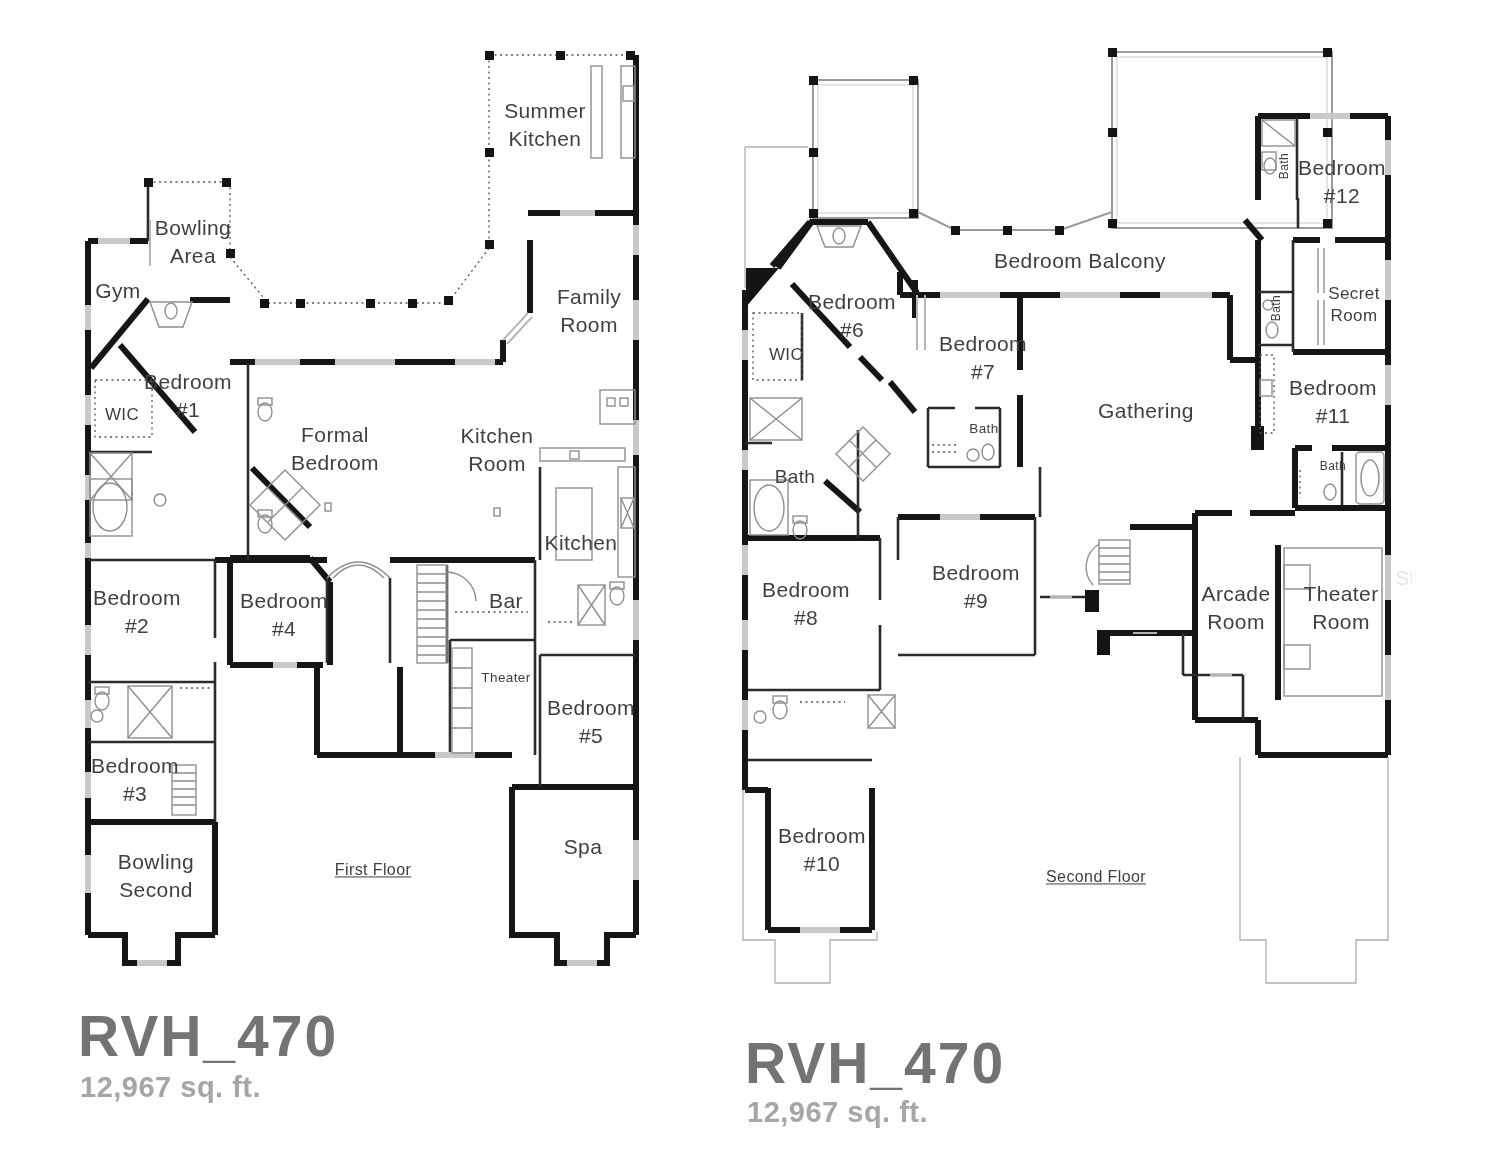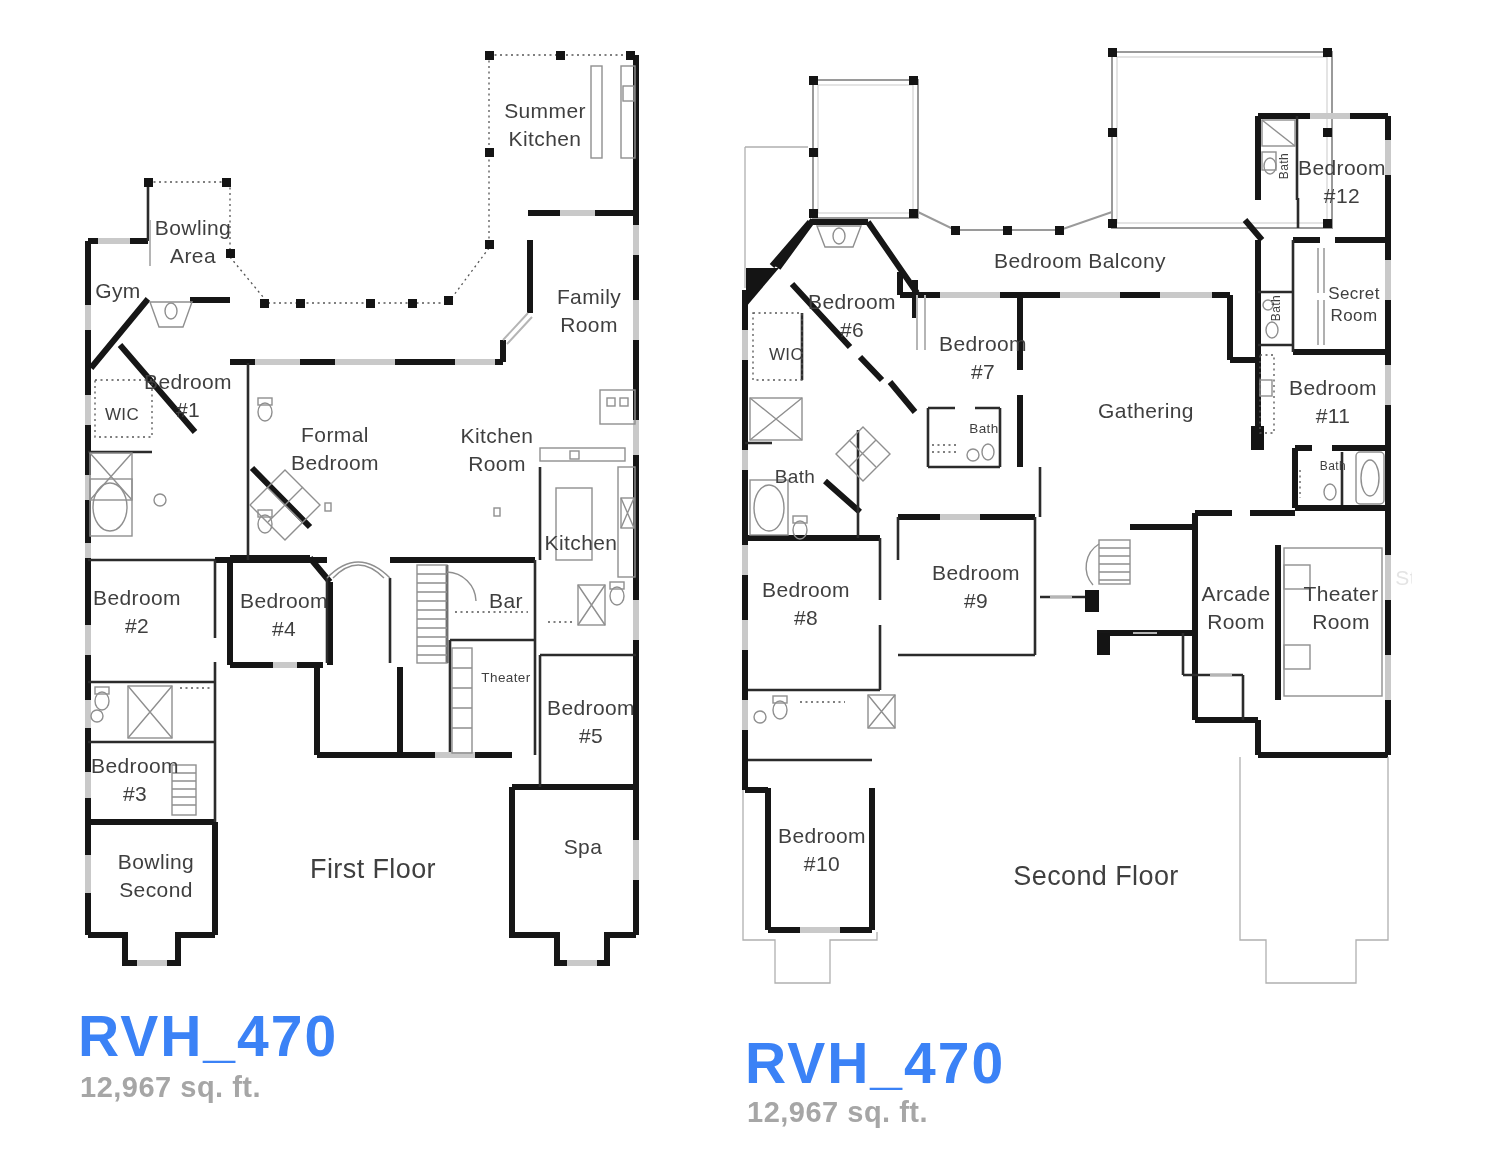--- a/index.html
+++ b/index.html
@@ -12,27 +12,27 @@
   .wd{stroke:#555;stroke-width:1.3;fill:none;stroke-dasharray:2 3.5;}
   .win{stroke:#c9c9c9;stroke-width:6;fill:none;}
   .win2{stroke:#b5b5b5;stroke-width:2;fill:none;}
   .rail{stroke:#9a9a9a;stroke-width:2;fill:none;}
   .rail2{stroke:#c9c9c9;stroke-width:1;fill:none;}
   .ref{stroke:#b0b0b0;stroke-width:1.3;fill:none;}
   .post{fill:#141414;}
   .blk{fill:#141414;}
   .lbl{position:absolute;transform:translate(-50%,-50%);color:#3f3f3f;font-size:21px;
        letter-spacing:.4px;text-align:center;white-space:pre-line;line-height:1.32;}
-  .lg{font-size:27px;}
+  .lg{font-size:16px;text-decoration:underline;}
   .md{font-size:19px;}
   .sm{font-size:17px;}
   .xs{font-size:13.5px;}
   .xxs{font-size:12px;}
   .rot{transform:translate(-50%,-50%) rotate(-90deg);}
-  .plan-id{position:absolute;color:#3b82f6;font-size:57px;font-weight:bold;letter-spacing:2px;
+  .plan-id{position:absolute;color:#737373;font-size:57px;font-weight:bold;letter-spacing:2px;
            transform:translateY(-50%);white-space:nowrap;}
   .plan-area{position:absolute;color:#a6a6a6;font-size:29px;font-weight:600;letter-spacing:.5px;
            transform:translateY(-50%);white-space:nowrap;}
   .wm{position:absolute;transform:translate(-50%,-50%);color:#e4e4e4;font-size:21px;
       letter-spacing:.5px;white-space:nowrap;}
 </style>
 </head>
 <body>
 
 <div id="canvas">

